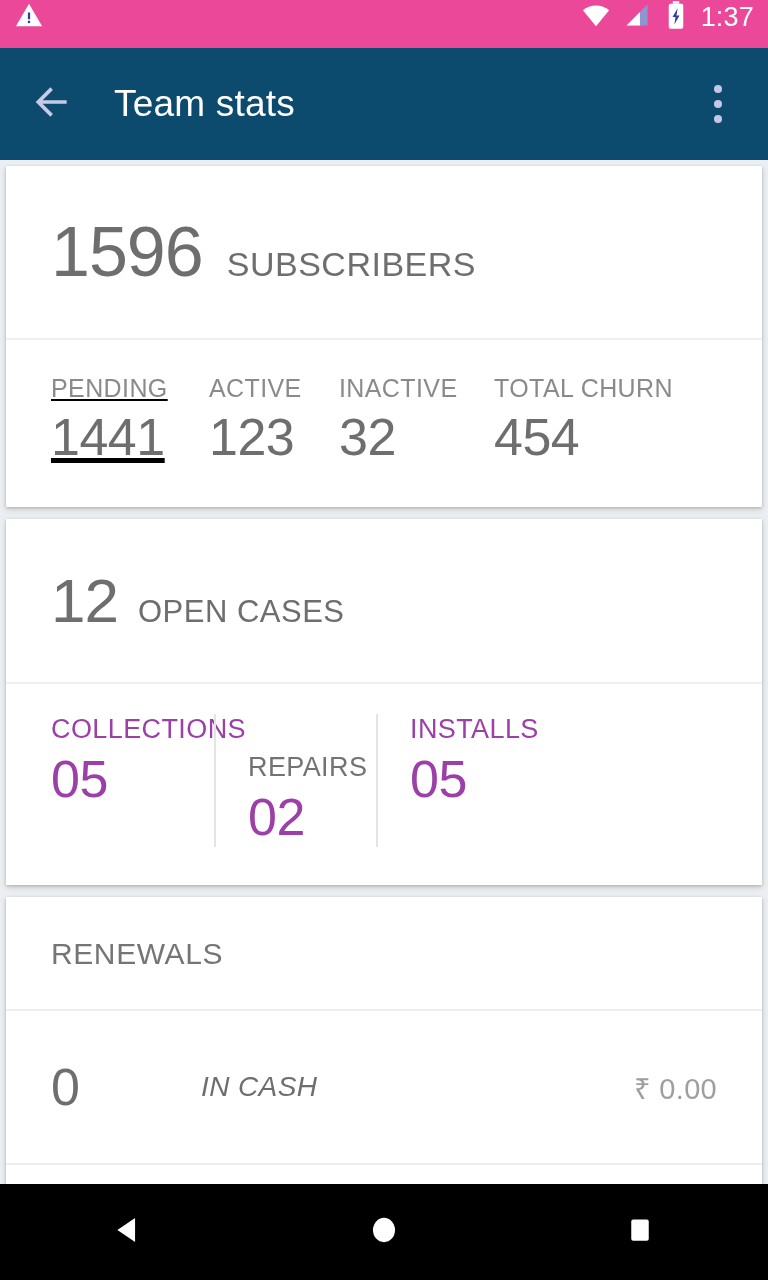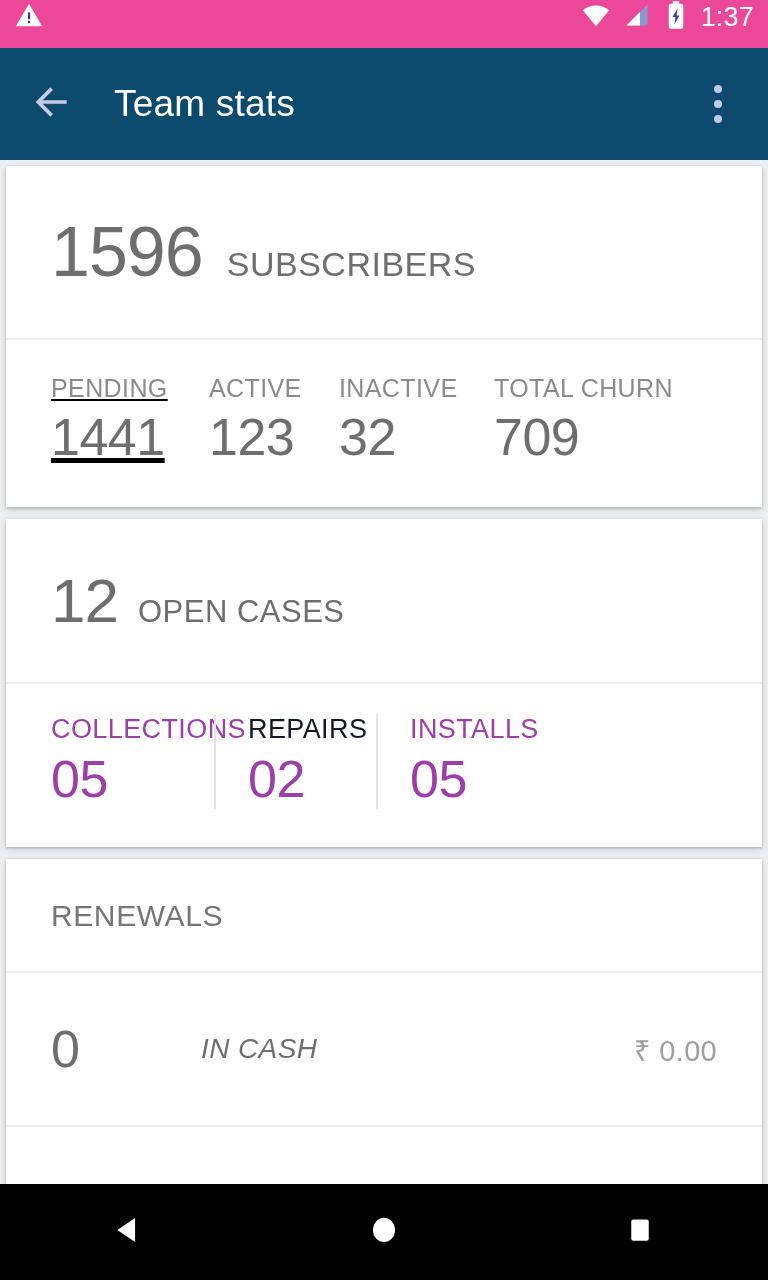--- a/index.html
+++ b/index.html
@@ -154,38 +154,38 @@
         <div class="substat" style="width:130px;">
           <span class="lbl">ACTIVE</span>
           <span class="val">123</span>
         </div>
         <div class="substat" style="width:155px;">
           <span class="lbl">INACTIVE</span>
           <span class="val">32</span>
         </div>
         <div class="substat" style="width:200px;">
           <span class="lbl">TOTAL CHURN</span>
-          <span class="val">709</span>
+          <span class="val">454</span>
         </div>
       </div>
     </div>
 
     <div class="card">
       <div class="hero-row small">
         <span class="hero-num">12</span>
         <span class="hero-label">OPEN CASES</span>
       </div>
       <div class="divider-h"></div>
       <div class="casestats">
         <div class="casestat" style="width:208px;">
           <span class="lbl" style="color: rgb(156, 63, 168);">COLLECTIONS</span>
           <span class="val" style="color: rgb(156, 63, 168);">05</span>
         </div>
         <div class="casestat" style="width:162px;">
-          <span class="lbl" style="color: #0f172a;">REPAIRS</span>
+          <span class="lbl" style="color: #737373; margin-top: 38px;">REPAIRS</span>
           <span class="val" style="color: rgb(156, 63, 168);">02</span>
         </div>
         <div class="casestat" style="width:180px;">
           <span class="lbl" style="color: rgb(156, 63, 168);">INSTALLS</span>
           <span class="val" style="color: rgb(156, 63, 168);">05</span>
         </div>
       </div>
     </div>
 
     <div class="card">

